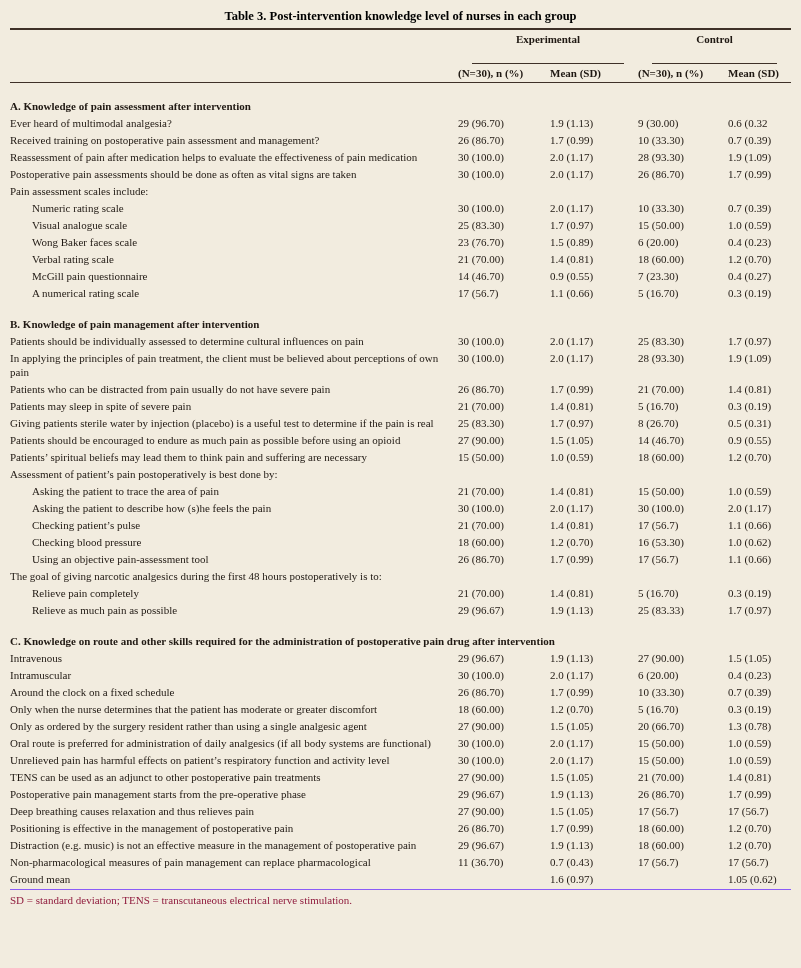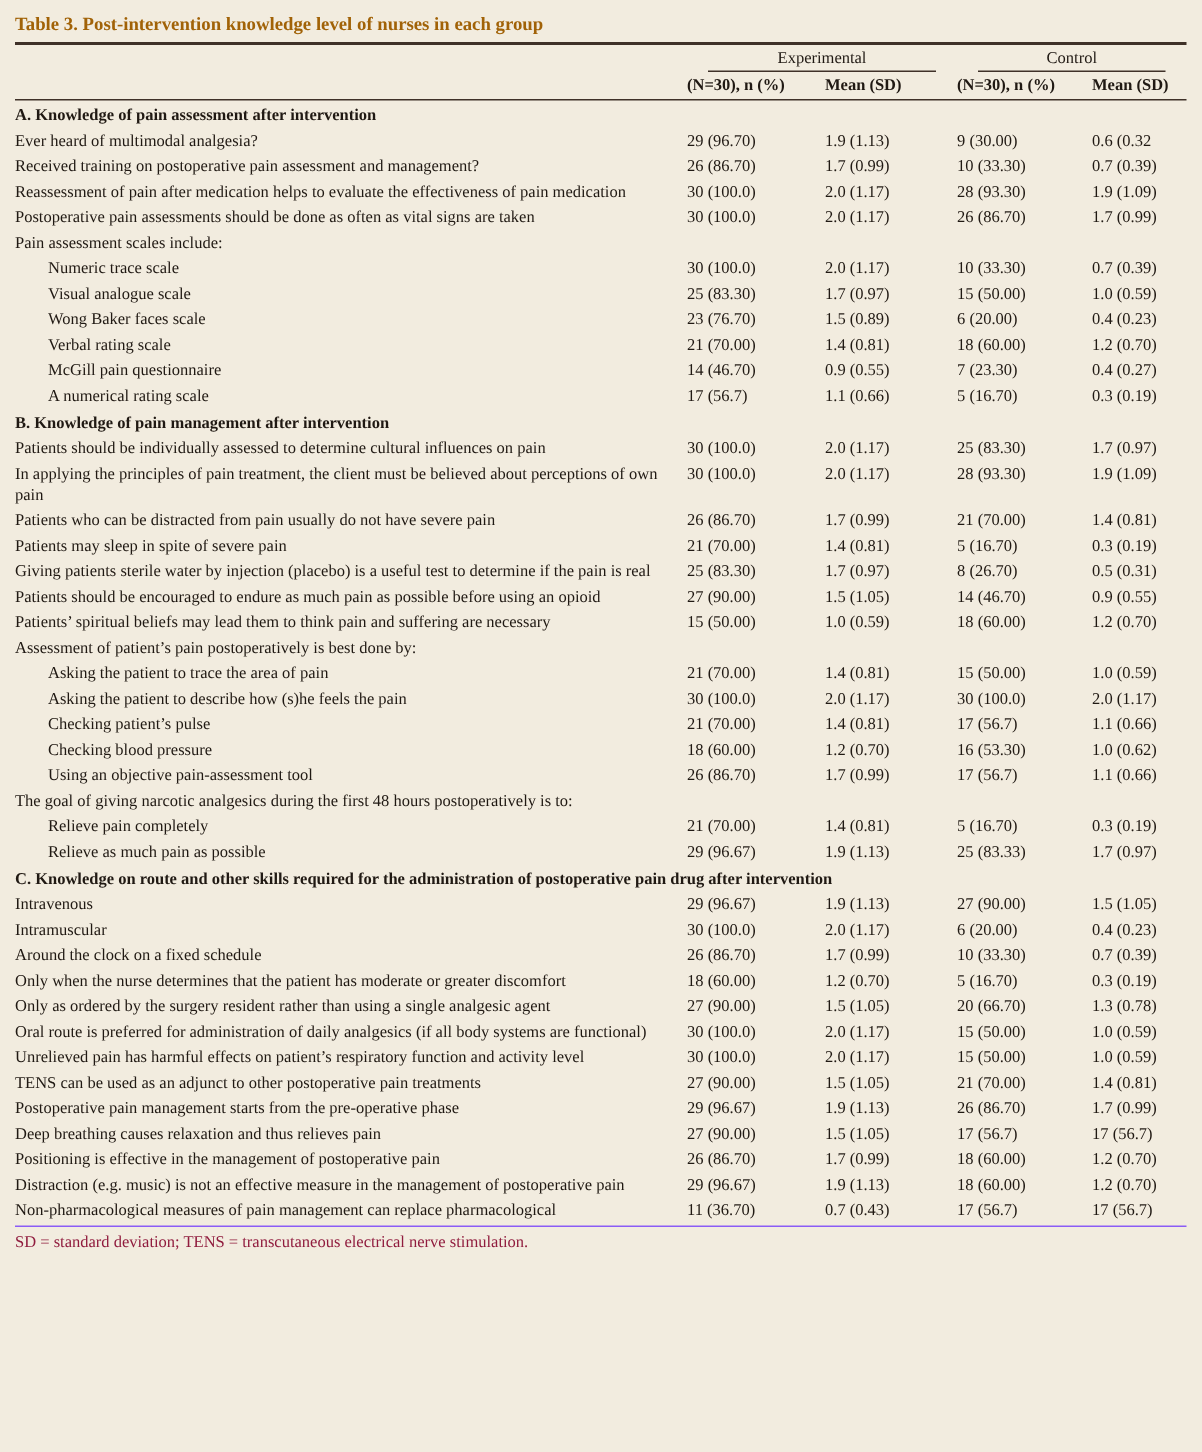--- a/index.html
+++ b/index.html
@@ -5,59 +5,60 @@
   * { margin: 0; padding: 0; box-sizing: border-box; }
   html, body { width: 801px; height: 968px; overflow: hidden; }
   body {
     background: #f2ecdf;
     font-family: "Liberation Serif", "DejaVu Serif", serif;
     color: #201913;
   }
   .page { padding: 7px 10px 0 10px; }
 
   .title {
-    color: #a16207;
+    color: #000000;
     font-weight: bold;
     font-size: 12.5px;
     padding: 2px 0 4px 0;
     border-bottom: 2px solid #3f3128;
+    text-align: center;
   }
 
   table.tbl {
     width: 781px;
     border-collapse: collapse;
     table-layout: fixed;
     font-size: 11px;
   }
   col.c-label { width: 448px; }
   col.c1 { width: 92px; }
   col.c2 { width: 88px; }
   col.c3 { width: 90px; }
   col.c4 { width: 63px; }
 
   thead th { font-weight: bold; text-align: left; vertical-align: bottom; }
   thead tr.groups th { padding-top: 3px; }
   thead .group {
-    font-weight: normal;
+    font-weight: bold;
     text-align: center;
     border-bottom: 1px solid #3f3128;
     margin: 0 14px;
-    padding-bottom: 2px;
+    padding-bottom: 18px;
   }
   thead tr.sub th {
     padding: 3px 4px 3px 0;
     border-bottom: 1px solid #3f3128;
   }
 
   tbody td {
     vertical-align: top;
     padding: 2px 6px 1px 0;
     line-height: 14px;
   }
-  tbody td.section { font-weight: bold; padding-top: 3px; }
+  tbody td.section { font-weight: bold; padding-top: 16px; }
   tbody td.label { padding-left: 0; }
   tbody td.label.indent { padding-left: 22px; }
   tbody td.val { white-space: nowrap; }
 
   .footnote {
     width: 781px;
     color: #901c3e;
     font-size: 11px;
     border-top: 1px solid #8b5cf6;
     margin-top: 2px;
@@ -130,21 +131,21 @@
           <td class="val">1.7 (0.99)</td>
         </tr>
         <tr>
           <td class="label">Pain assessment scales include:</td>
           <td class="val"></td>
           <td class="val"></td>
           <td class="val"></td>
           <td class="val"></td>
         </tr>
         <tr>
-          <td class="label indent">Numeric trace scale</td>
+          <td class="label indent">Numeric rating scale</td>
           <td class="val">30 (100.0)</td>
           <td class="val">2.0 (1.17)</td>
           <td class="val">10 (33.30)</td>
           <td class="val">0.7 (0.39)</td>
         </tr>
         <tr>
           <td class="label indent">Visual analogue scale</td>
           <td class="val">25 (83.30)</td>
           <td class="val">1.7 (0.97)</td>
           <td class="val">15 (50.00)</td>
@@ -380,18 +381,25 @@
           <td class="val">18 (60.00)</td>
           <td class="val">1.2 (0.70)</td>
         </tr>
         <tr>
           <td class="label">Non-pharmacological measures of pain management can replace pharmacological</td>
           <td class="val">11 (36.70)</td>
           <td class="val">0.7 (0.43)</td>
           <td class="val">17 (56.7)</td>
           <td class="val">17 (56.7)</td>
         </tr>
+        <tr>
+          <td class="label">Ground mean</td>
+          <td class="val"></td>
+          <td class="val">1.6 (0.97)</td>
+          <td class="val"></td>
+          <td class="val">1.05 (0.62)</td>
+        </tr>
       </tbody>
   </table>
 
   <div class="footnote">SD = standard deviation; TENS = transcutaneous electrical nerve stimulation.</div>
 
 </div>
 
 </body></html>

